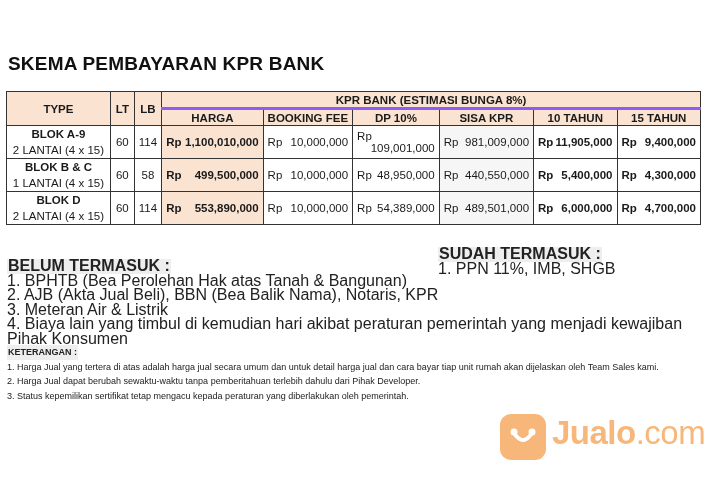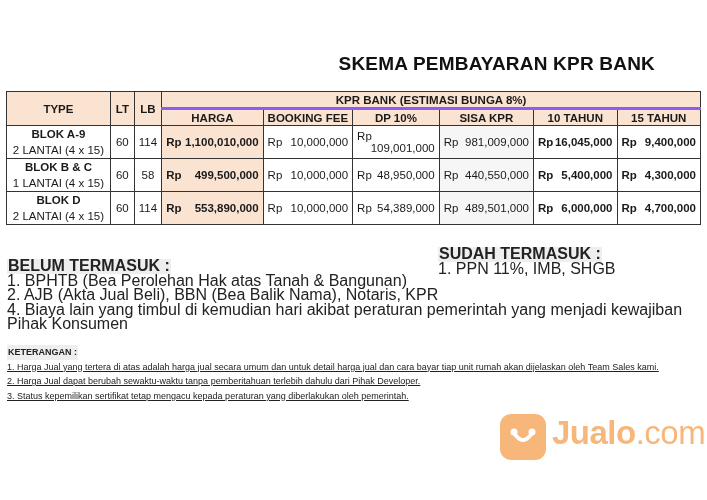--- a/index.html
+++ b/index.html
@@ -2,21 +2,21 @@
 <html><head>
   <meta charset="utf-8">
   <style>
     * { margin: 0; padding: 0; box-sizing: border-box; }
     body {
       width: 707px; height: 500px; background: #ffffff;
       font-family: "Liberation Sans", sans-serif; color: #1a1a1a;
       position: relative; overflow: hidden;
     }
     .title {
-      position: absolute; top: 53px; left: 16px; width: 639px; text-align: right;
+      position: absolute; top: 53px; left: 8px; width: 639px; text-align: left;
       font-size: 19px; font-weight: bold; letter-spacing: 0.2px; color: #111;
     }
     table.kpr {
       position: absolute; top: 91px; left: 6px; width: 695px;
       border-collapse: collapse; font-size: 11.5px;
     }
     table.kpr th, table.kpr td {
       border: 1px solid #333; padding: 0 4px; white-space: nowrap;
     }
     table.kpr th {
@@ -32,21 +32,21 @@
     td.money { padding: 0 5px; }
     td.money .rp { float: left; }
     td.money .val { float: right; }
     td.harga { background: #fbe3d2; font-weight: bold; }
     td.sisa { background: #f6f6f6; }
     td.bold { font-weight: bold; }
     .notes {
       position: absolute; font-size: 16px; line-height: 14.5px; color: #222;
     }
     .notes .hdr { font-weight: bold; background: #eeeeee; display: inline-block; padding: 0 1px; }
-    .notes.small { font-size: 9px; line-height: 14.5px; text-decoration: underline; }
+    .notes.small { font-size: 9px; line-height: 14.5px; }
     .logo {
       position: absolute; left: 500px; top: 414px; display: flex; align-items: flex-start;
     }
     .logo-box {
       width: 46px; height: 46px; border-radius: 11px; background: #f8b77a;
       display: flex; align-items: center; justify-content: center;
     }
     .logo-text { margin-left: 6px; font-size: 33px; color: #f8b77a; letter-spacing: -0.5px; }
     .logo-text .j { font-weight: bold; }
   </style>
@@ -92,21 +92,21 @@
       <td class="money">
           <span class="rp">Rp</span>
           <span class="val">109,001,000</span>
         </td>
       <td class="money sisa">
           <span class="rp">Rp</span>
           <span class="val">981,009,000</span>
         </td>
       <td class="money bold">
           <span class="rp">Rp</span>
-          <span class="val">16,045,000</span>
+          <span class="val">11,905,000</span>
         </td>
       <td class="money bold">
           <span class="rp">Rp</span>
           <span class="val">9,400,000</span>
         </td>
     </tr>
 
     <tr>
       <td class="type">
         <span class="blok">BLOK B &amp; C</span>
@@ -172,20 +172,21 @@
           <span class="val">4,700,000</span>
         </td>
     </tr>
   </tbody>
 </table>
 
 <div class="notes" style="left:7px; top:259px;">
   <div><span class="hdr">BELUM TERMASUK :</span></div>
   <div>1. BPHTB (Bea Perolehan Hak atas Tanah &amp; Bangunan)</div>
   <div>2. AJB (Akta Jual Beli), BBN (Bea Balik Nama), Notaris, KPR</div>
+  <div>3. Meteran Air &amp; Listrik</div>
   <div>4. Biaya lain yang timbul di kemudian hari akibat peraturan pemerintah yang menjadi kewajiban Pihak Konsumen</div>
 </div>
 
 <div class="notes" style="left:438px; top:247px;">
   <div><span class="hdr">SUDAH TERMASUK :</span></div>
   <div>1. PPN 11%, IMB, SHGB</div>
 </div>
 
 <div class="notes small" style="left:7px; top:345px;">
   <div><span class="hdr">KETERANGAN :</span></div>

